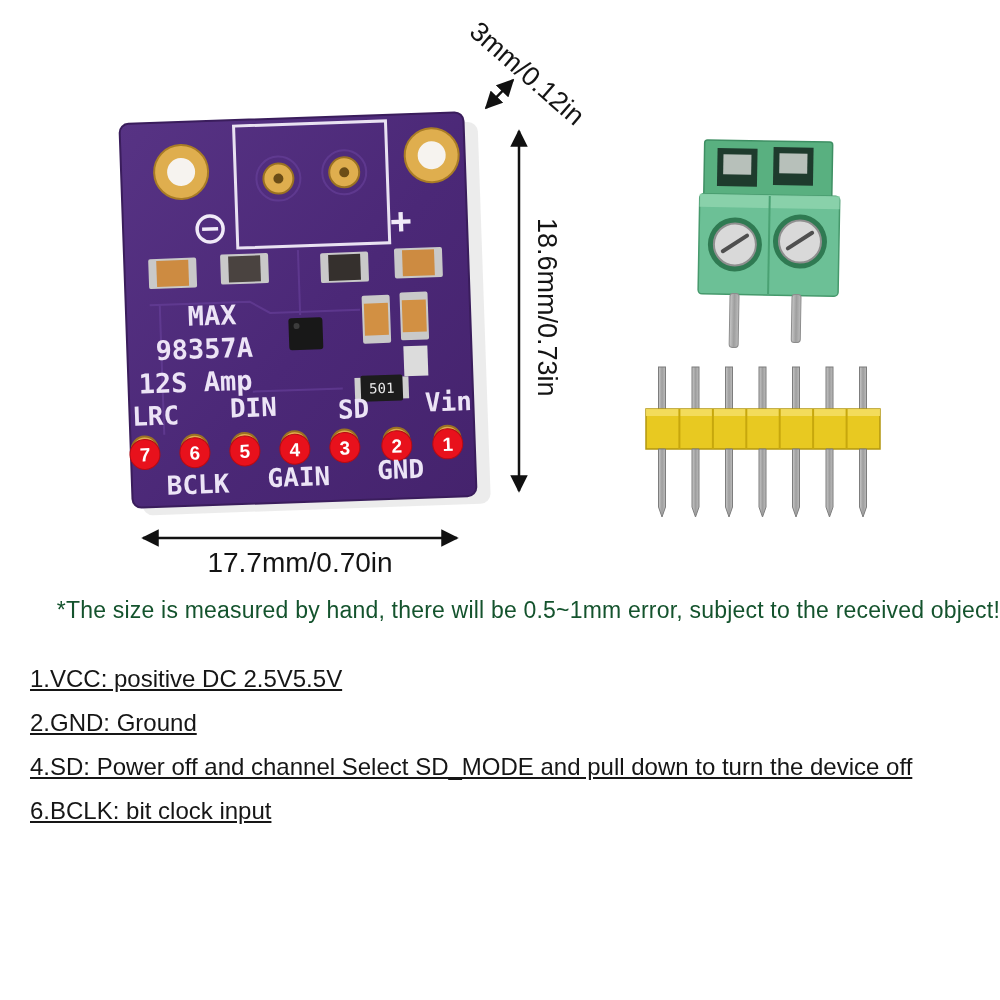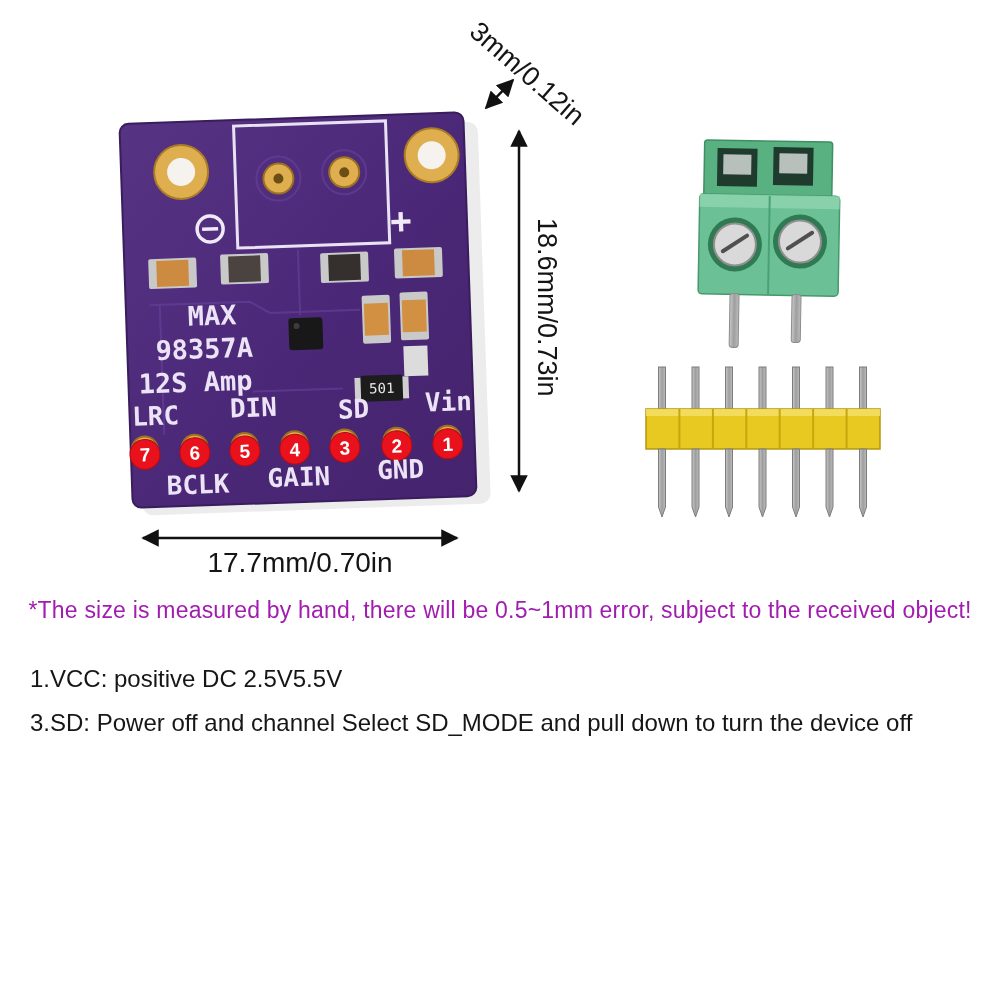--- a/index.html
+++ b/index.html
@@ -1,25 +1,25 @@
 <!DOCTYPE html>
 <html><head>
 <meta charset="utf-8">
 <style>
   html,body{margin:0;padding:0;background:#fff;}
   body{width:1000px;height:1000px;position:relative;font-family:"Liberation Sans",sans-serif;overflow:hidden;}
   .page{position:absolute;inset:0;}
   .hero-svg{position:absolute;top:0;left:0;}
   .disclaimer{
-    position:absolute;top:597px;left:0;width:1000px;text-align:center;
-    color:#a21caf;font-size:23px;letter-spacing:.2px;
+    position:absolute;top:597px;left:0;width:1000px;text-align:right;
+    color:#14532d;font-size:23px;letter-spacing:.2px;
   }
   .pin-list{
     position:absolute;top:666px;left:30px;right:10px;
-    font-size:24px;color:#161616;
+    font-size:24px;color:#161616;text-decoration:underline;
   }
   .pin-line{margin-bottom:19px;line-height:25px;white-space:nowrap;}
   .silk{font-family:"DejaVu Sans Mono",monospace;font-weight:bold;fill:#ece4f6;}
   .dim-label{font-family:"Liberation Sans",sans-serif;fill:#141414;}
 </style>
 </head>
 <body>
 
 <div class="page">
 
@@ -271,16 +271,18 @@
       <path d="M826 449 h7 v58 l-3.5 10 l-3.5 -10 z"></path>
       <path d="M859.5 449 h7 v58 l-3.5 10 l-3.5 -10 z"></path>
     </g>
   </g>
 </svg>
 
 <div class="disclaimer">*The size is measured by hand, there will be 0.5~1mm error, subject to the received object!</div>
 
 <div class="pin-list">
   <div class="pin-line">1.VCC: positive DC 2.5V5.5V</div>
-  <div class="pin-line">3.SD: Power off and channel Select SD_MODE and pull down to turn the device off</div>
+  <div class="pin-line">2.GND: Ground</div>
+  <div class="pin-line">4.SD: Power off and channel Select SD_MODE and pull down to turn the device off</div>
+  <div class="pin-line">6.BCLK: bit clock input</div>
 </div>
 
 </div>
 
 </body></html>

